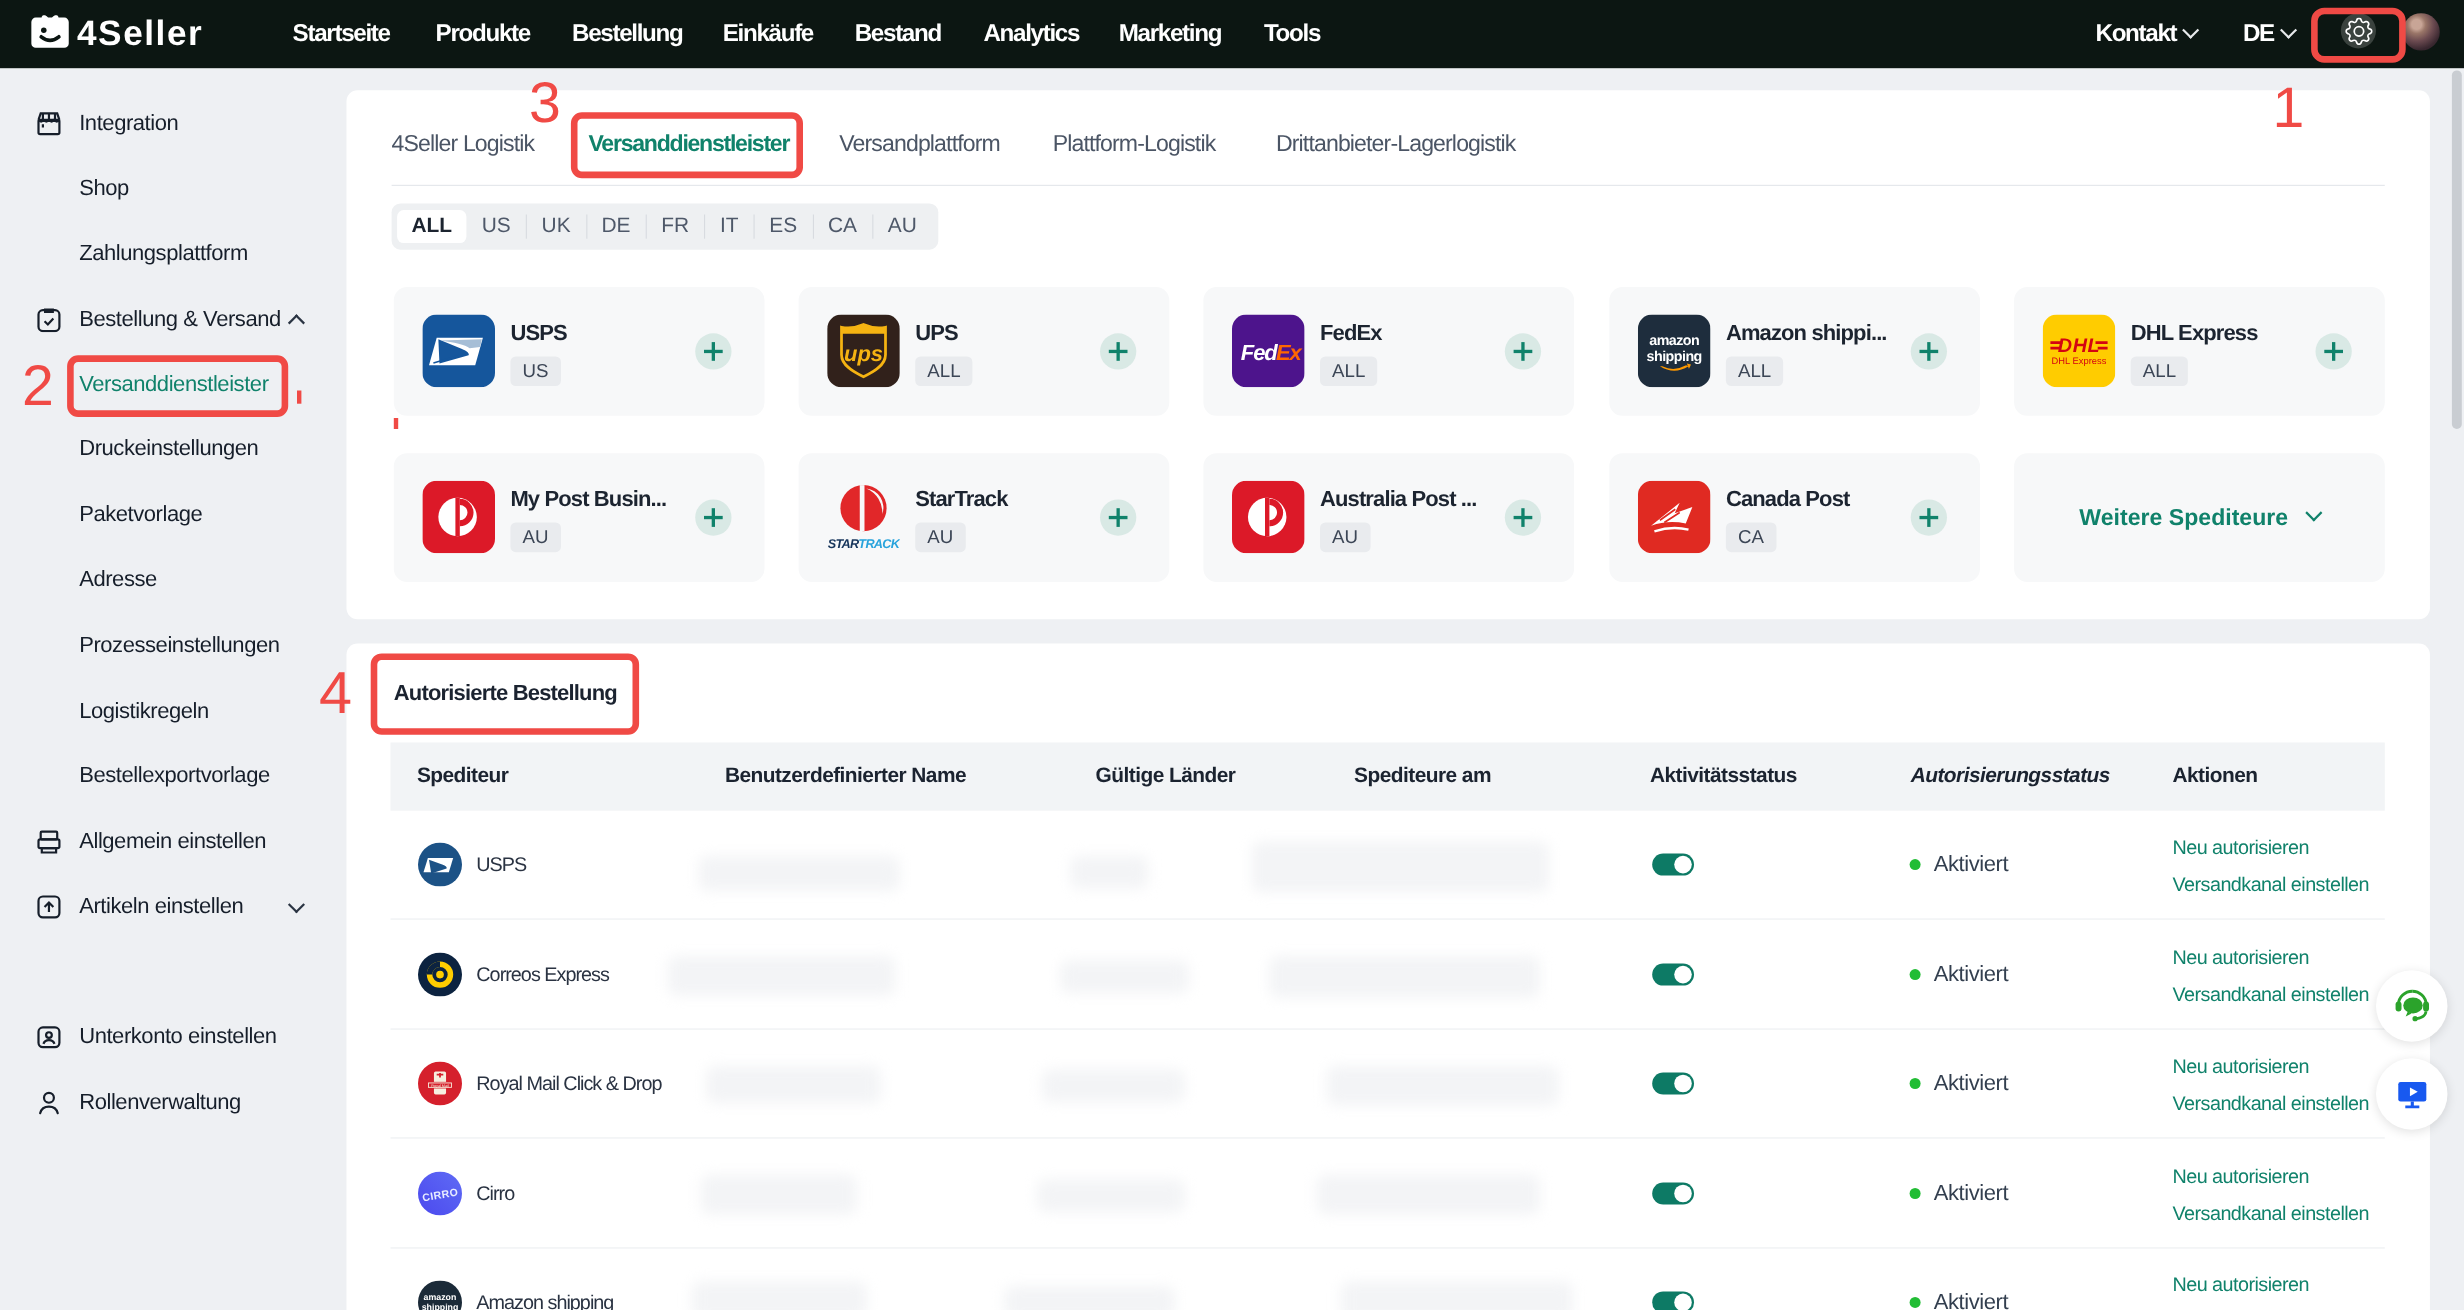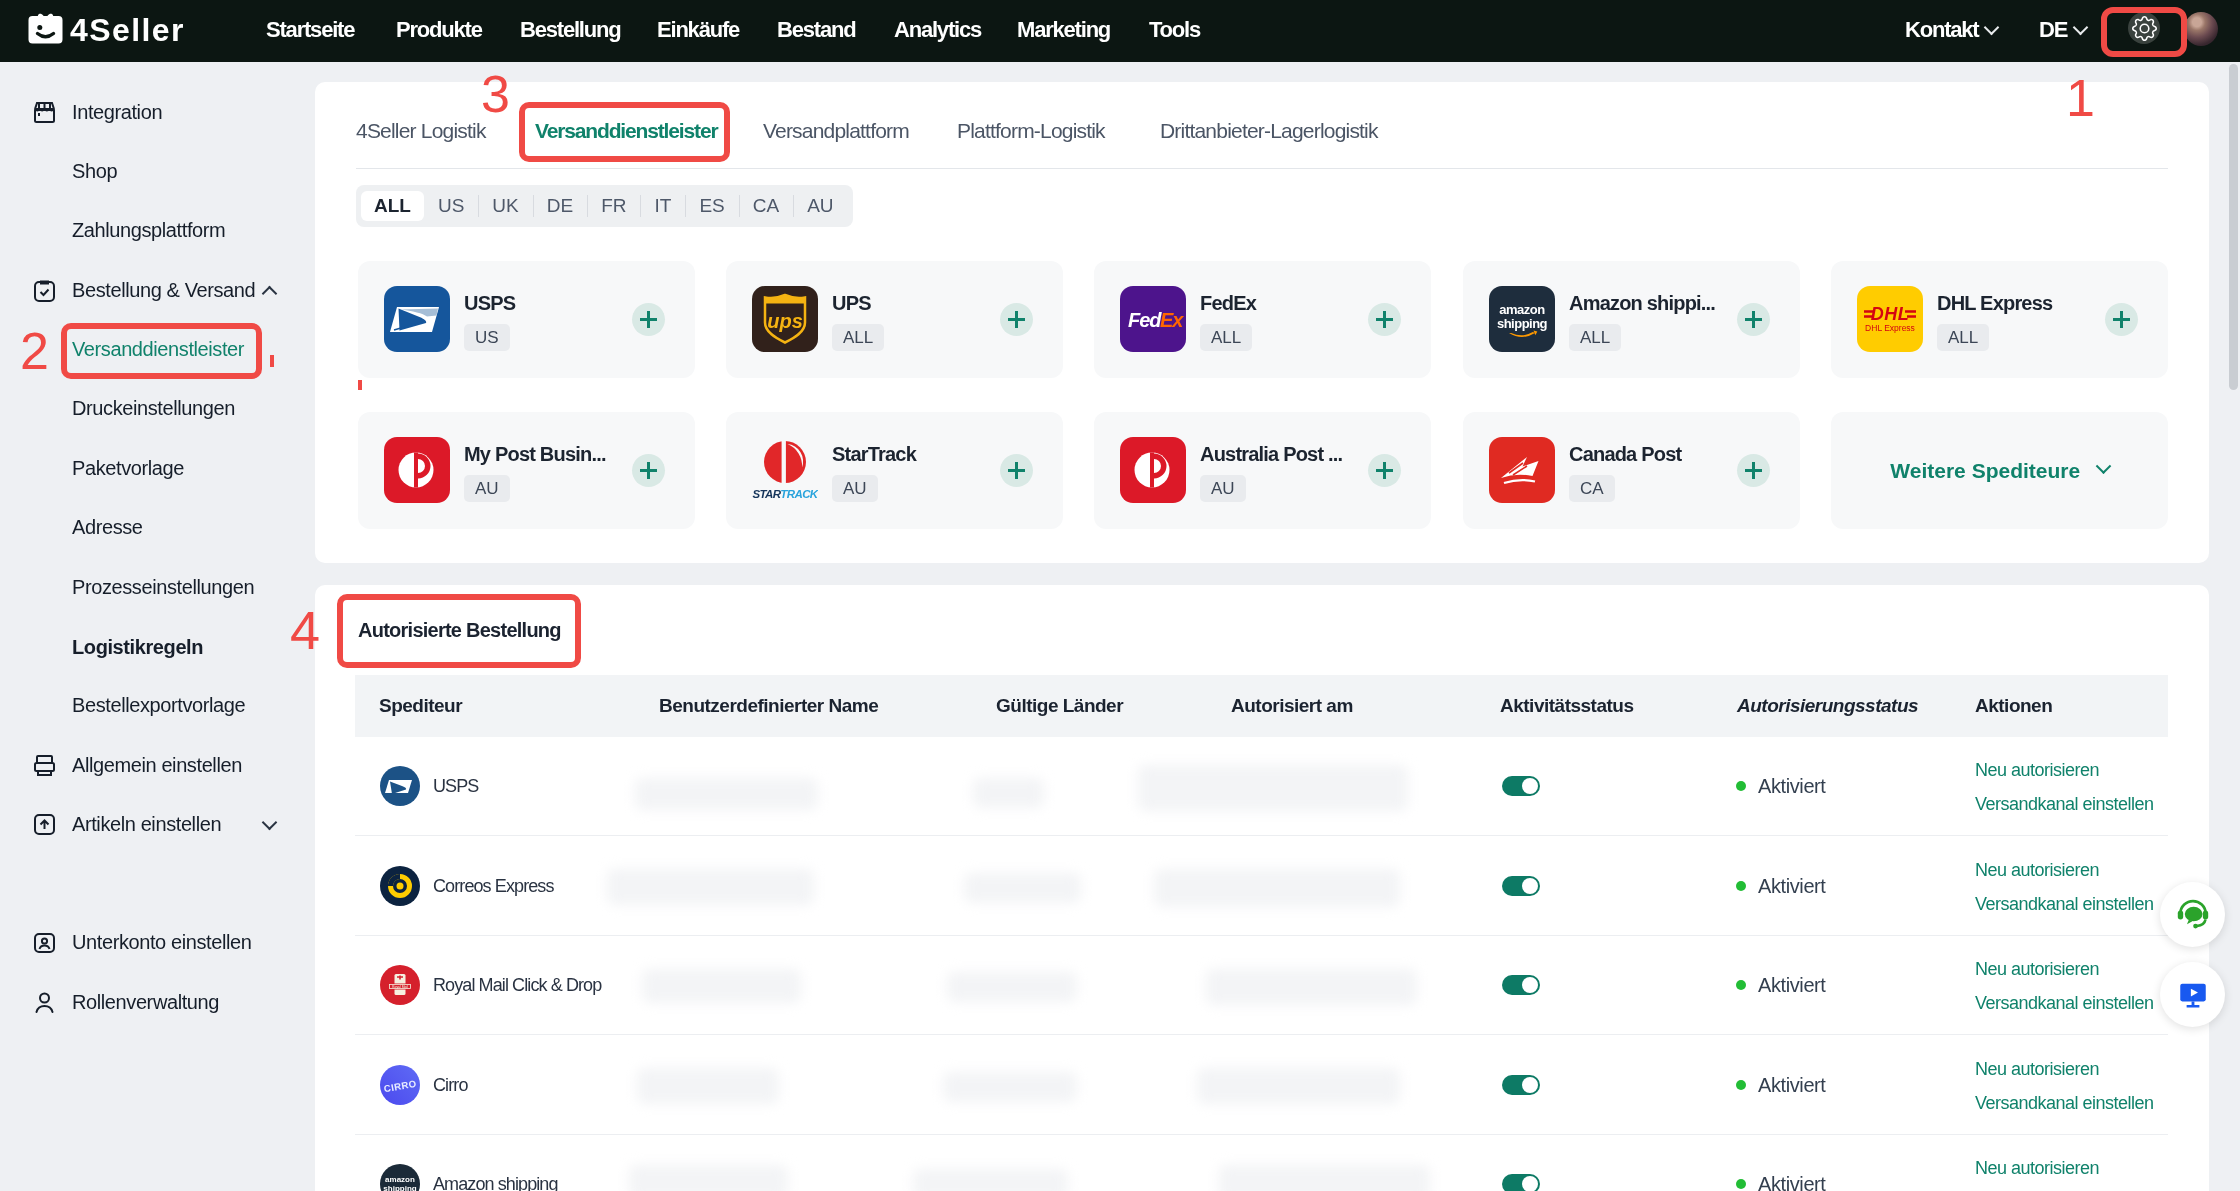--- a/index.html
+++ b/index.html
@@ -144,21 +144,21 @@
     </div>
     <div class="sitem" style="top:376.5px;">
       <div class="txt" style="">Paketvorlage</div>
     </div>
     <div class="sitem" style="top:435.5px;">
       <div class="txt" style="">Adresse</div>
     </div>
     <div class="sitem" style="top:495.5px;">
       <div class="txt" style="">Prozesseinstellungen</div>
     </div>
-    <div class="sitem" style="top:555.5px;font-weight:bold;">
+    <div class="sitem" style="top:555.5px;">
       <div class="txt" style="">Logistikregeln</div>
     </div>
     <div class="sitem" style="top:613.5px;">
       <div class="txt" style="">Bestellexportvorlage</div>
     </div>
     <div class="sitem" style="top:673.5px;">
       <svg class="ico" viewBox="0 0 23 23">
         <rect x="4" y="2" width="15" height="7" rx="1" fill="none" stroke="#161e2a" stroke-width="2"></rect>
         <rect x="2" y="9" width="19" height="8" rx="1.5" fill="none" stroke="#161e2a" stroke-width="2"></rect>
         <path d="M5 17 h13 v4 h-13 z" fill="none" stroke="#161e2a" stroke-width="2"></path>
@@ -313,21 +313,21 @@
       <div style="position:absolute; left:0; top:0; width:100%; height:100%; display:flex; align-items:center; justify-content:center; font-size:21px; font-weight:700; color:#10826b;">Weitere Spediteure&nbsp;&nbsp;&nbsp;<span style="display:inline-block; width:11px; height:11px; border-right:2.6px solid #10826b; border-bottom:2.6px solid #10826b; transform:rotate(45deg) translate(-3px,-3px);"></span></div>
     </div>
   </div>
 
 <div class="card2"></div>
 <div class="abs" style="left:358px; top:619px; font-size:20px; font-weight:700; letter-spacing:-0.75px; color:#1b2330;">Autorisierte Bestellung</div>
 <div class="thead">
   <div class="th" style="left:24px;">Spediteur</div>
   <div class="th" style="left:304px;">Benutzerdefinierter Name</div>
   <div class="th" style="left:641px;">Gültige Länder</div>
-  <div class="th" style="left:876px;">Autorisiert am</div>
+  <div class="th" style="left:876px;">Spediteure am</div>
   <div class="th" style="left:1145px;">Aktivitätsstatus</div>
   <div class="th" style="left:1382px;font-style:italic;">Autorisierungsstatus</div>
   <div class="th" style="left:1620px;">Aktionen</div>
 </div>
 <div id="rows">
     <div class="trow" style="top:737px;">
     <div class="rlogo"><svg width="40" height="40" viewBox="0 0 40 40">
           <circle cx="20" cy="20" r="20" fill="#1c5286"></circle>
           <path d="M9 14 h23 l-4 13 h-23 z" fill="#fff"></path>
           <path d="M10 15.5 l12 4.5 c3.5 1.3 4.5 2.5 4 3.5 l-14 4.5 z" fill="#1c5286"></path>

